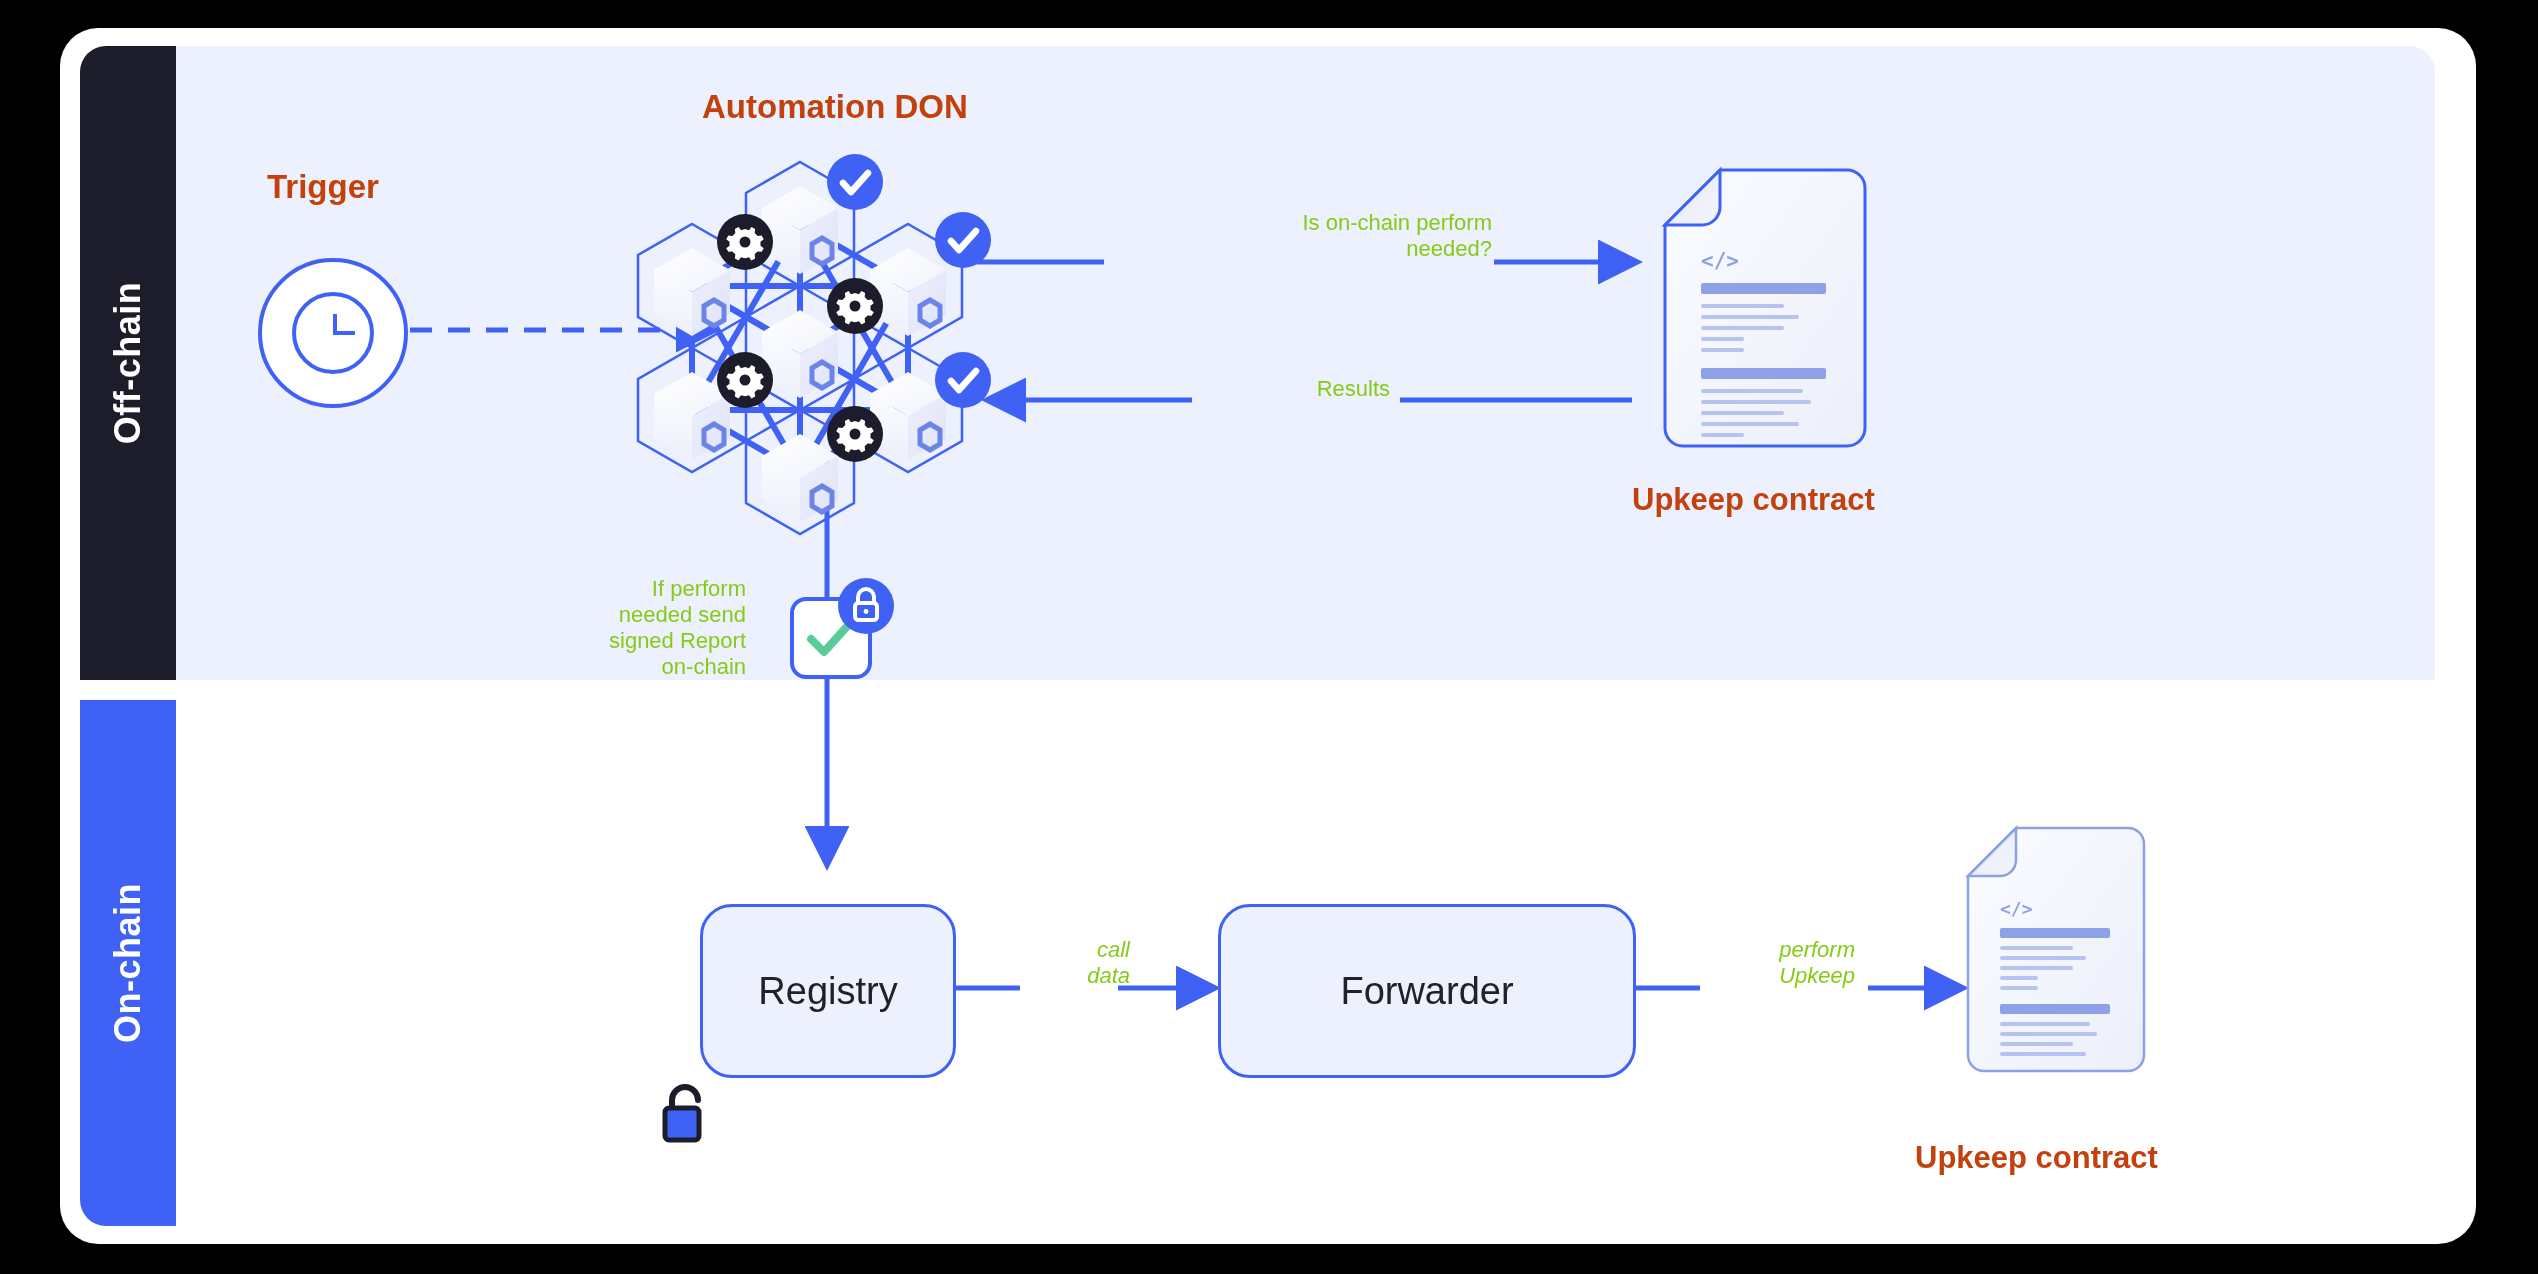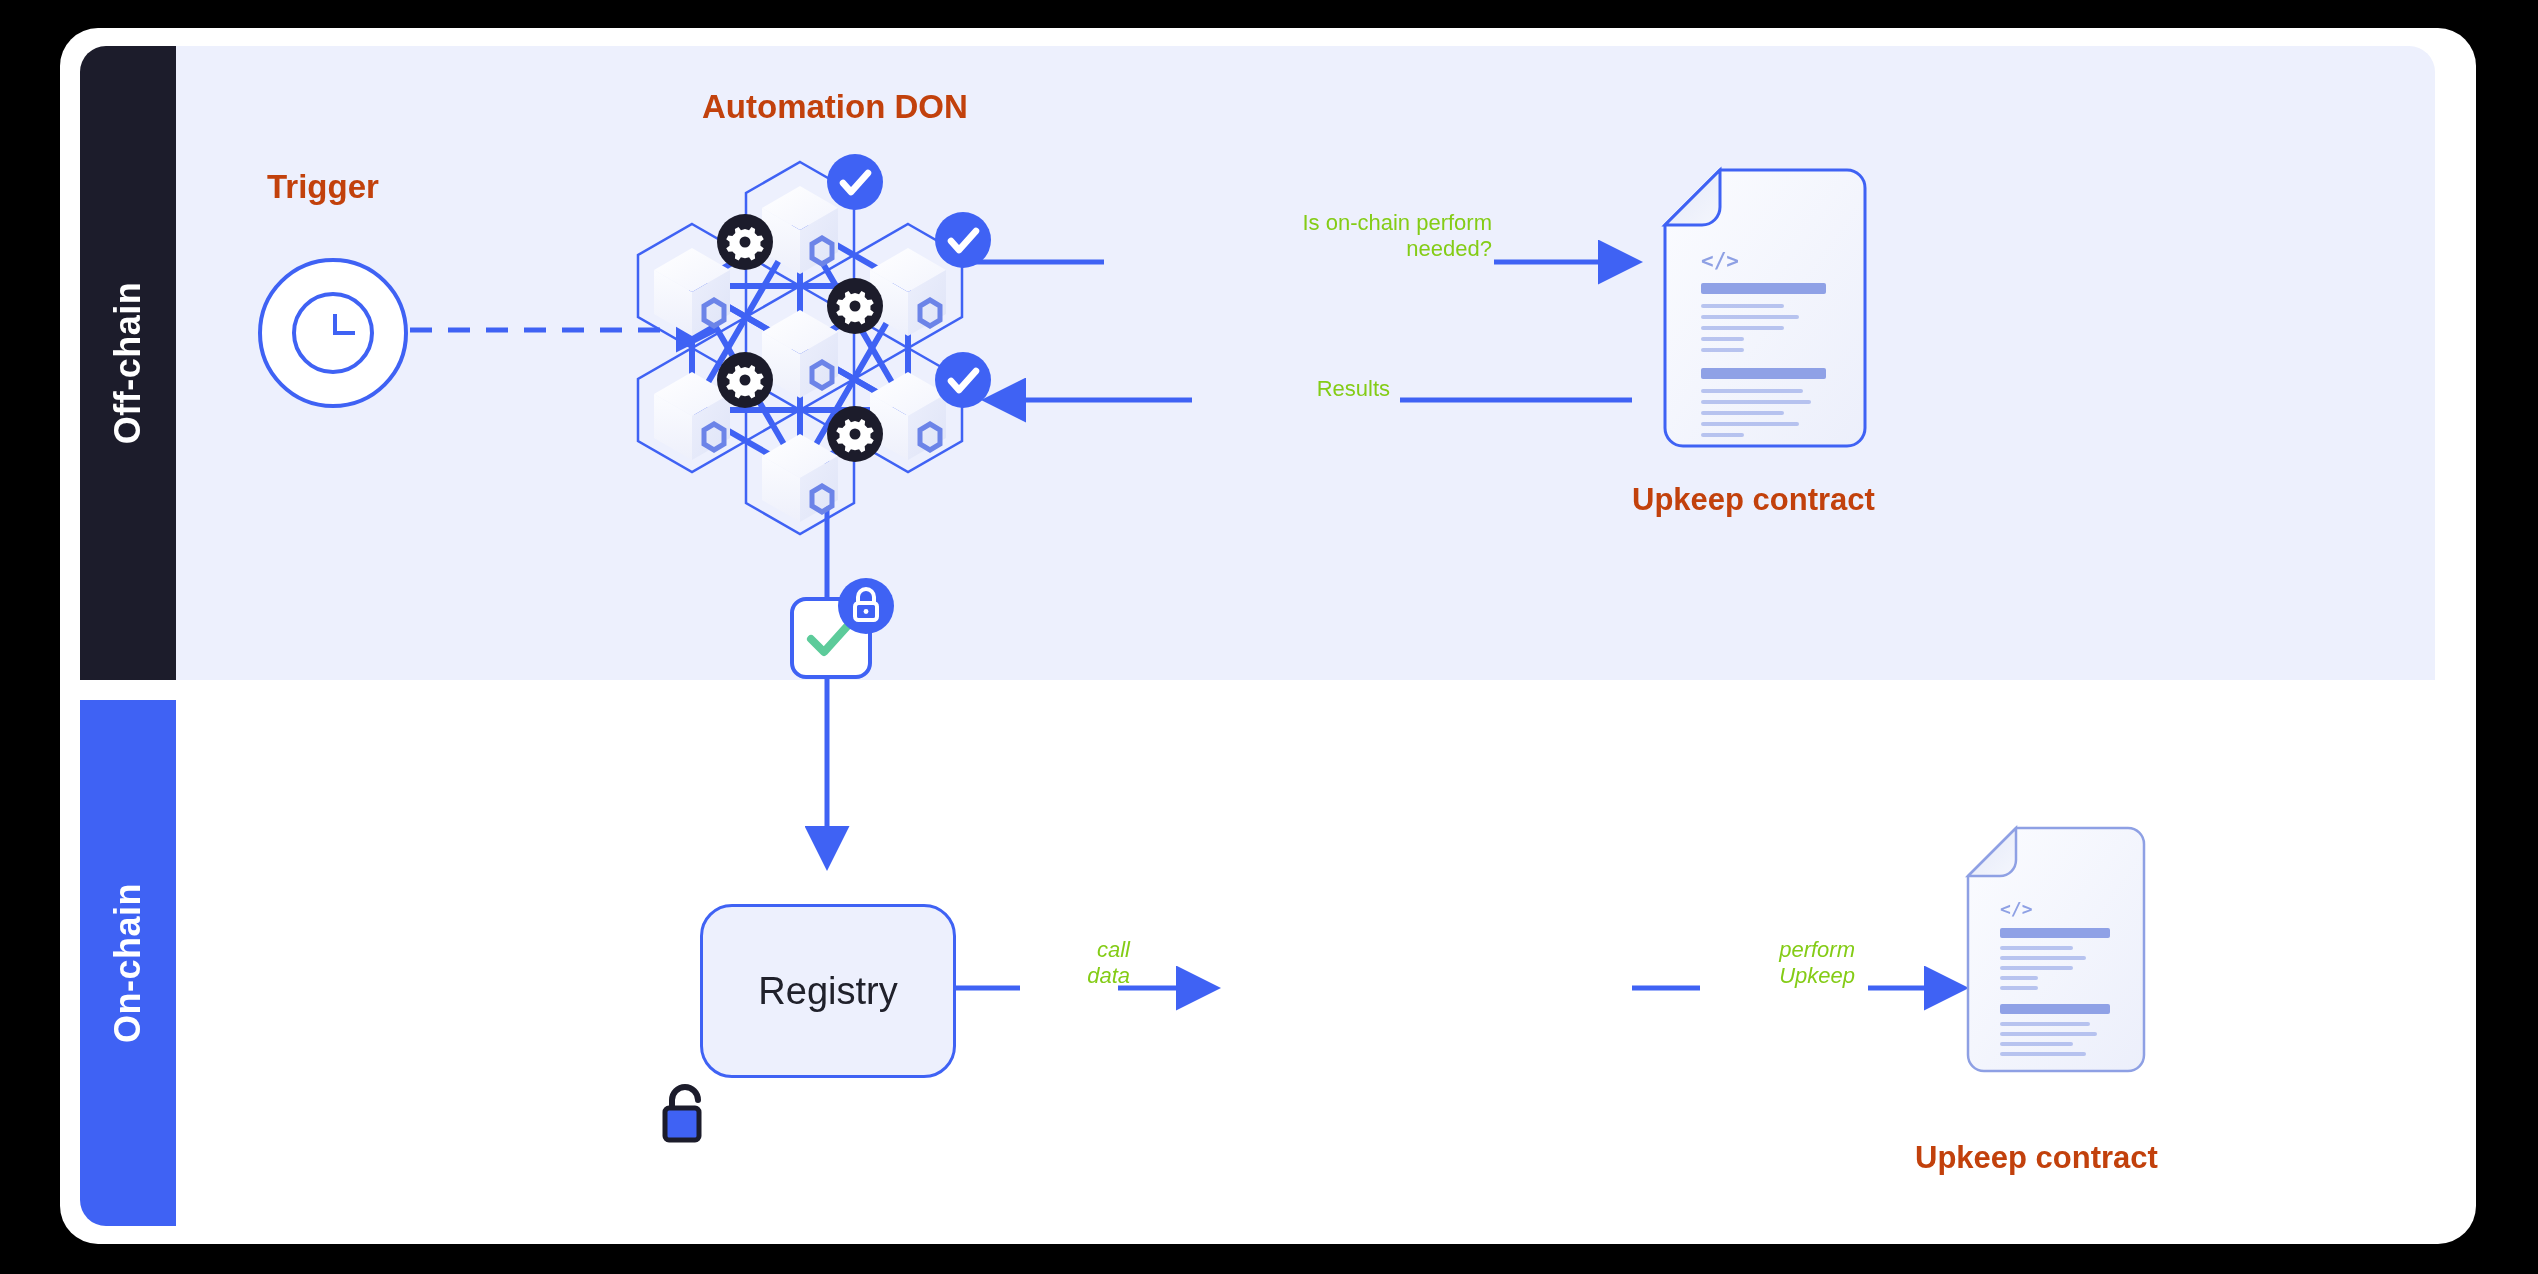--- a/index.html
+++ b/index.html
@@ -304,20 +304,24 @@
   </svg>
 
   <div class="abs title" id="trigger-title">Trigger</div>
   <div class="abs title" id="don-title">Automation DON</div>
   <div class="abs title" id="upkeep-top-label">Upkeep contract</div>
   <div class="abs title" id="upkeep-bottom-label">Upkeep contract</div>
 
   <div class="abs edge-label" id="lbl-isonchain" style="white-space:pre-line">Is on-chain perform
 needed?</div>
   <div class="abs edge-label" id="lbl-results">Results</div>
+  <div class="abs edge-label" id="lbl-ifperform" style="white-space:pre-line">If perform
+needed send
+signed Report
+on-chain</div>
   <div class="abs edge-label" id="lbl-calldata" style="white-space:pre-line">call
 data</div>
   <div class="abs edge-label" id="lbl-performupkeep" style="white-space:pre-line">perform
 Upkeep</div>
 
   <div class="abs" id="trigger-clock">
     <div class="inner">
       <div class="hand-v"></div>
       <div class="hand-h"></div>
     </div>
@@ -332,14 +336,17 @@
     <svg width="56" height="56" viewBox="0 0 56 56">
       <path d="M20,25 V19 a8,8 0 0 1 16,0 V25" fill="none" stroke="#fff" stroke-width="4"></path>
       <rect x="17" y="25" width="22" height="17" rx="3.5" fill="none" stroke="#fff" stroke-width="4"></rect>
       <circle cx="28" cy="33.5" r="2.4" fill="#fff"></circle>
     </svg>
   </div>
 
   <div class="rbox" id="registry-box">
     <div id="registry-label">Registry</div>
   </div>
+  <div class="rbox" id="forwarder-box">
+    <div id="forwarder-label">Forwarder</div>
+  </div>
 
 </div>
 
 </body></html>

